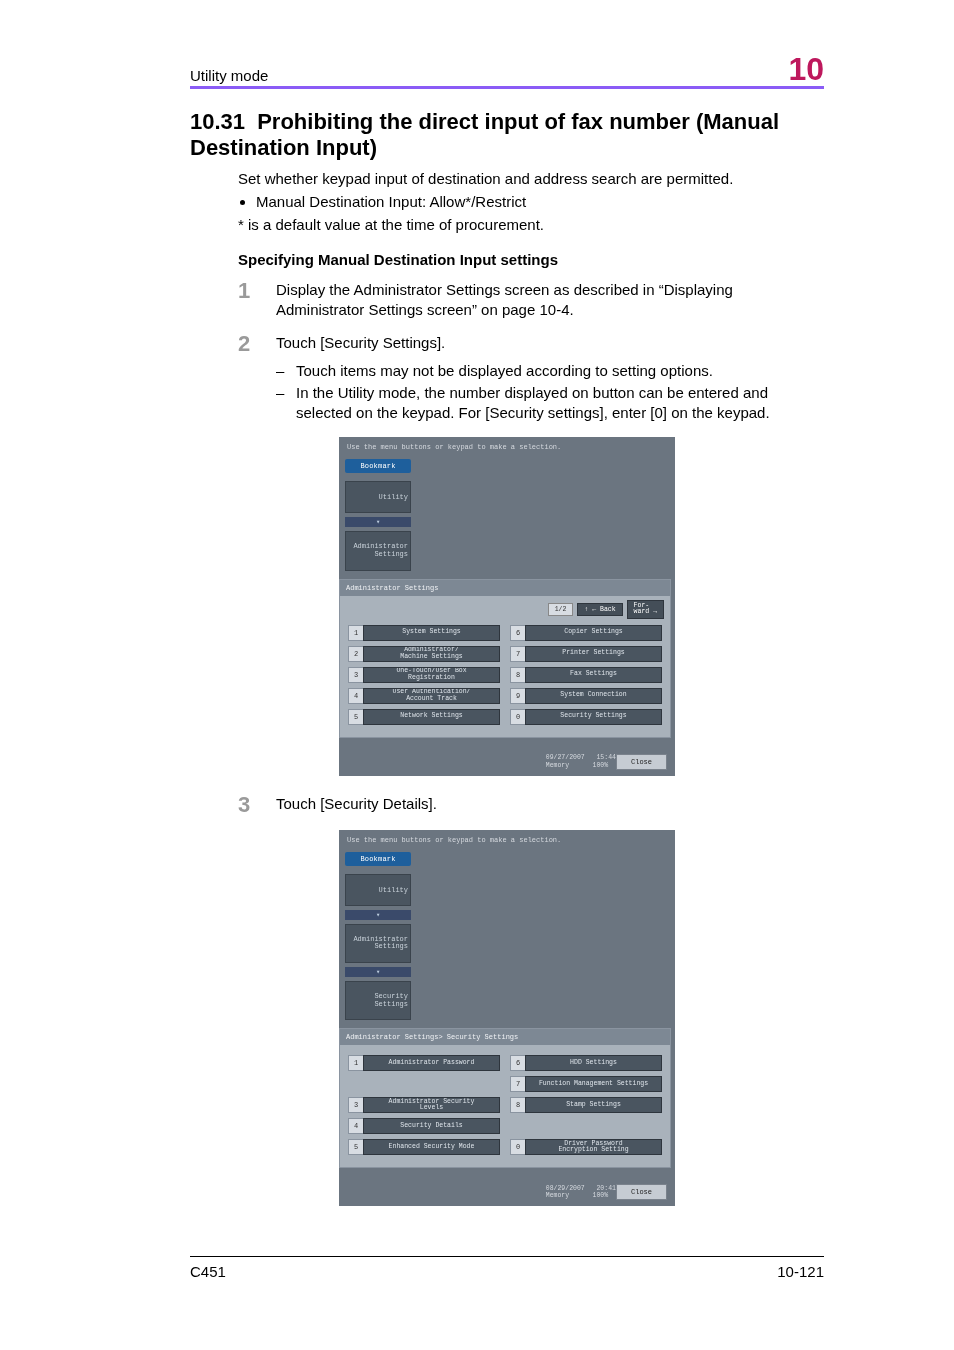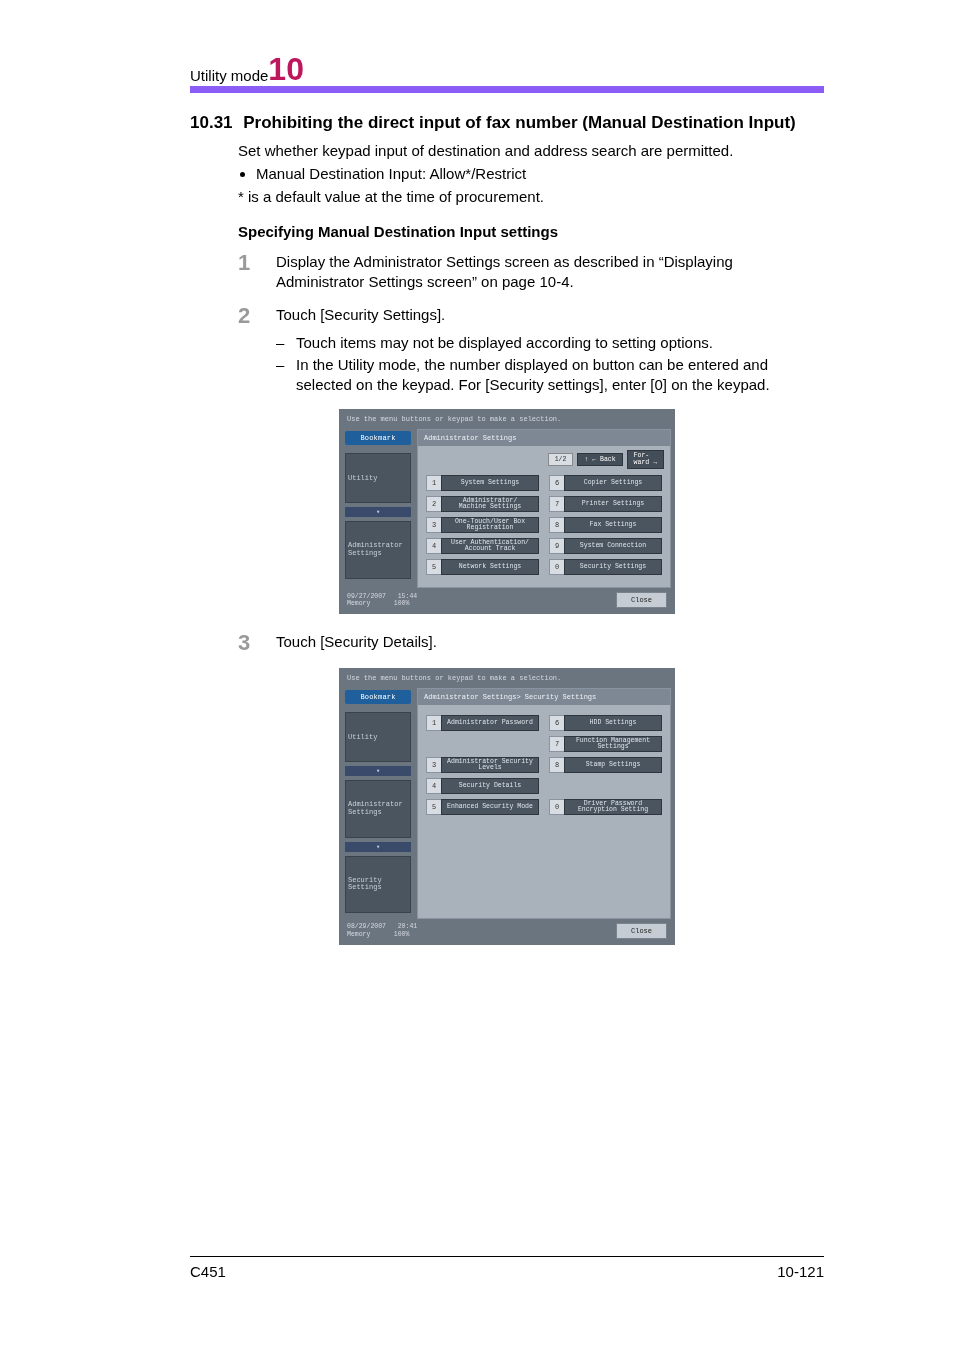--- a/index.html
+++ b/index.html
@@ -1,55 +1,55 @@
 <!DOCTYPE html>
 <html><head>
 <meta charset="utf-8">
 <style>
   html,body{margin:0;padding:0;background:#fff;font-family:Arial,Helvetica,sans-serif;color:#000;}
   .page{width:954px;height:1350px;margin:0 auto;position:relative;box-sizing:border-box;padding:55px 0 0 0;}
   .content{margin:0 130px 0 190px;}
-  .runhead{display:flex;align-items:flex-end;border-bottom:7px solid #8b5cf6;padding-bottom:2px;margin-bottom:20px;}
+  .runhead{display:flex;justify-content:space-between;align-items:flex-end;border-bottom:3px solid #8b5cf6;padding-bottom:2px;margin-bottom:20px;}
   .runhead .lhs{font-size:15px;}
   .runhead .rhs{font-size:32px;font-weight:bold;color:#be185d;font-family:Arial,sans-serif;padding-bottom:0;line-height:0.9;}
-  h1{font-size:17px;font-weight:bold;margin:16px 0 8px 0;}
+  h1{font-size:22px;font-weight:bold;margin:16px 0 8px 0;}
   h1 .hnum{display:inline-block;margin-right:6px;}
   h1 .htxt{display:inline;}
   .para{font-size:15px;margin:6px 0 4px 0;line-height:1.35;}
   ul.bullets{margin:2px 0 4px 18px;padding:0;}
   ul.bullets li{font-size:15px;list-style:disc;margin:2px 0;}
   .note{font-size:15px;margin:6px 0 14px 0;}
   h2{font-size:15px;font-weight:bold;margin:18px 0 10px 0;}
   .step{display:flex;margin:12px 0 6px 0;}
   .step .num{width:38px;font-size:22px;font-weight:bold;color:#9a9a9a;line-height:1;}
   .step .body{flex:1;font-size:15px;line-height:1.35;}
   .sub{margin:6px 0 0 38px;}
   .sub .row{display:flex;font-size:15px;margin:2px 0;line-height:1.35;}
   .sub .dash{width:20px;}
   .sub .txt{flex:1;}
   .screenshot{margin:14px auto 18px auto;width:336px;background:#6b7580;font-family:"Courier New",monospace;font-size:7px;color:#fff;border:0;}
   .ss-top{padding:6px 8px 4px 8px;color:#d5d9de;}
-  .ss-body{display:flex;}
+  .ss-body{display:flex;flex-direction:column;}
   .ss-side{width:66px;padding:4px 6px 6px 6px;}
   .bm{background:#1e5f9c;color:#fff;font-size:7px;text-align:center;padding:3px 2px;border-radius:2px;margin-bottom:8px;letter-spacing:.2px;}
-  .navbtn{background:#4a5560;color:#c9d2da;border:1px solid #3a434c;font-size:7px;text-align:left;padding:20px 2px;margin-top:4px;}
+  .navbtn{background:#4a5560;color:#c9d2da;border:1px solid #3a434c;font-size:7px;text-align:right;padding:11px 2px;margin-top:4px;}
   .arrowup{background:#3a4a6a;color:#bcd;text-align:center;font-size:7px;padding:1px;margin-top:4px;}
   .ss-main{flex:1;background:#a9b2bb;padding:0 0 4px 0;margin-right:4px;margin-top:2px;border:1px solid #8a94a0;}
   .crumb{background:#7d8894;color:#f0f2f5;padding:4px 6px;font-size:7px;}
   .toolbarrow{display:flex;justify-content:flex-end;gap:4px;padding:4px 6px 2px 6px;align-items:center;}
   .pagepill{background:#d8dde3;color:#333;font-size:6.5px;padding:2px 6px;border:1px solid #888;}
   .tbtn{background:#444e58;color:#fff;font-size:6.5px;padding:2px 6px;border:1px solid #2e353d;}
   .tbtn .arrow{font-weight:bold;}
   .grid{display:flex;gap:10px;padding:4px 8px 8px 8px;}
   .col{flex:1;display:flex;flex-direction:column;gap:5px;}
   .cell{display:flex;height:16px;}
   .cell .cn{width:14px;background:#d8dde3;color:#333;display:flex;align-items:center;justify-content:center;border:1px solid #8a94a0;border-right:0;font-size:7px;}
   .cell .cb{flex:1;background:#4a5560;color:#dfe5eb;display:flex;align-items:center;justify-content:center;border:1px solid #2e353d;font-size:6.5px;padding:0 2px;text-align:center;white-space:nowrap;overflow:hidden;}
   .cell.empty{visibility:hidden;}
-  .ss-foot{display:flex;justify-content:space-between;align-items:center;padding:4px 8px 6px 8px;font-size:6.5px;color:#d5d9de;}
+  .ss-foot{display:flex;justify-content:flex-end;align-items:center;padding:16px 8px 6px 8px;font-size:6.5px;color:#d5d9de;}
   .ss-foot .meta{line-height:1.2;}
   .closebtn{background:#c6ccd3;color:#222;border:1px solid #7a828c;padding:3px 14px;font-size:7px;}
   .pagefoot{position:absolute;bottom:70px;left:190px;right:130px;border-top:1px solid #000;display:flex;justify-content:space-between;font-size:15px;padding-top:6px;}
 </style>
 </head>
 <body>
 
 <div class="page">
   <div class="content">
 

